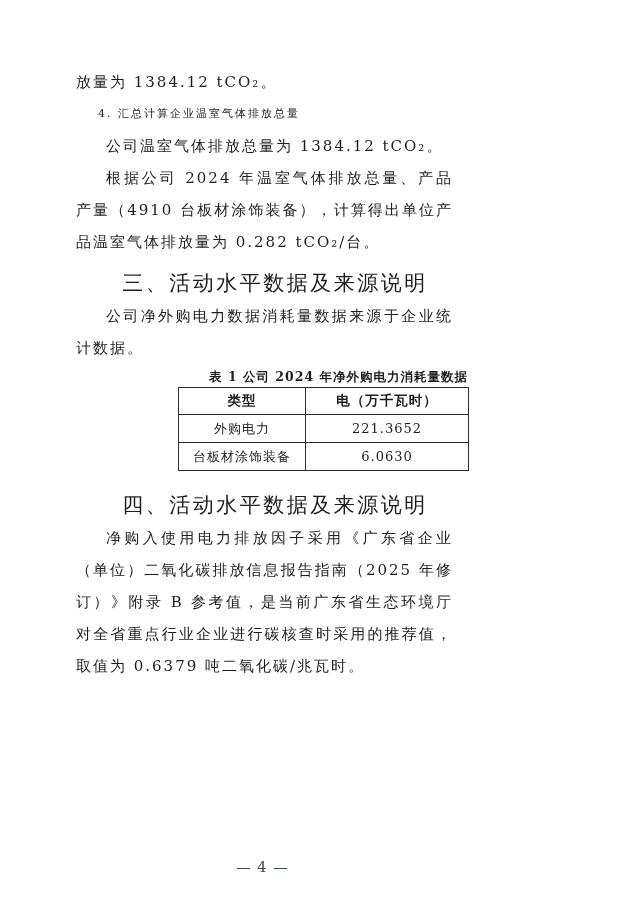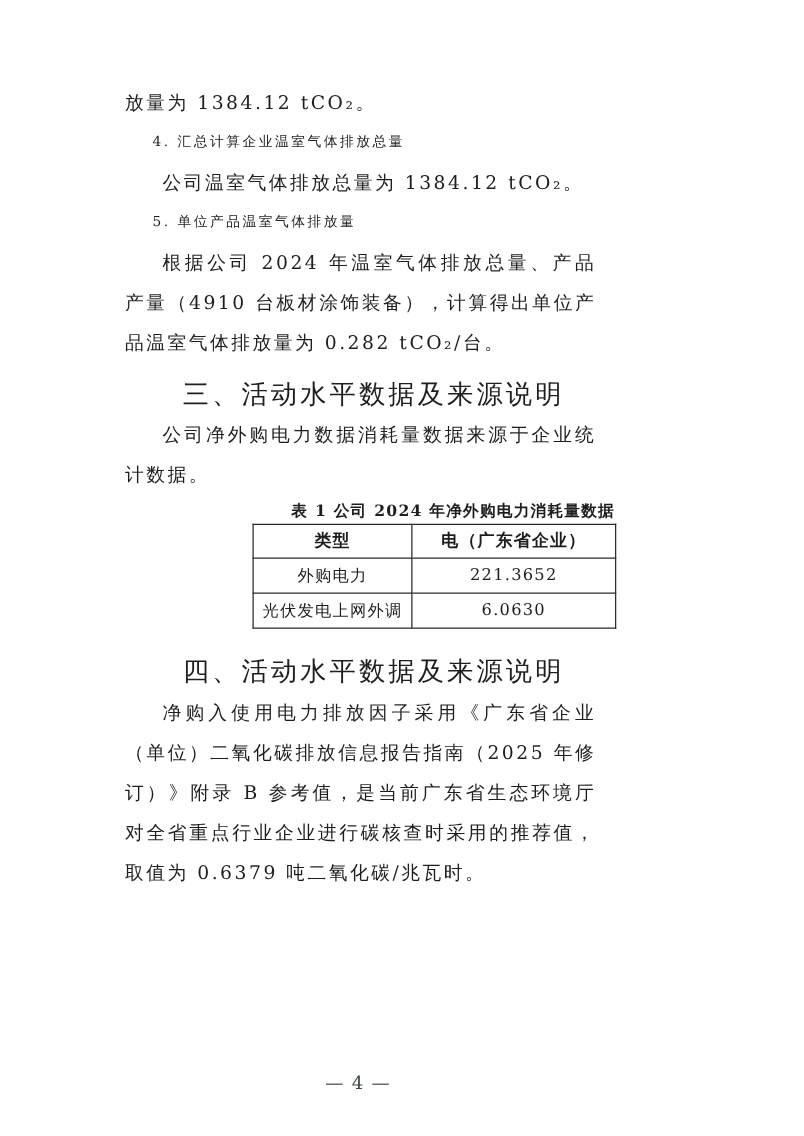--- a/index.html
+++ b/index.html
@@ -10,21 +10,20 @@
   }
   .page {
     position: relative;
     width: 525px;
     height: 909px;
     background: #ffffff;
     font-family: "DejaVu Serif", "Liberation Serif", serif;
     color: #1e1e1e;
     padding: 66px 72px 0 76px;
     overflow: hidden;
-    margin-left: 24px;
   }
   .body-text {
     font-size: 15px;
     line-height: 32px;
     letter-spacing: 2px;
   }
   p {
     margin: 0;
     text-align: justify;
   }
@@ -100,48 +99,47 @@
 <body>
 
 <div class="page">
 
   <p class="body-text">放量为 1384.12 tCO₂。</p>
 
   <p class="sub-heading">4. 汇总计算企业温室气体排放总量</p>
 
   <p class="body-text indent">公司温室气体排放总量为 1384.12 tCO₂。</p>
 
-  <p class="sub-heading">5. 单位产品温室气体排放量</p>
 
   <p class="body-text indent">根据公司 2024 年温室气体排放总量、产品产量（4910 台板材涂饰装备），计算得出单位产品温室气体排放量为 0.282 tCO₂/台。</p>
 
   <h2 class="section-heading">三、活动水平数据及来源说明</h2>
 
   <p class="body-text indent">公司净外购电力数据消耗量数据来源于企业统计数据。</p>
 
   <div class="table-caption">表 1 公司 2024 年净外购电力消耗量数据</div>
 
   <table class="data-table">
     <colgroup>
         <col class="c1">
         <col class="c2">
       </colgroup>
     <thead>
       <tr>
         <th>类型</th>
-        <th>电（广东省企业）</th>
+        <th>电（万千瓦时）</th>
       </tr>
     </thead>
     <tbody>
       <tr>
         <td>外购电力</td>
         <td>221.3652</td>
       </tr>
       <tr>
-        <td>光伏发电上网外调</td>
+        <td>台板材涂饰装备</td>
         <td>6.0630</td>
       </tr>
     </tbody>
   </table>
 
   <h2 class="section-heading second">四、活动水平数据及来源说明</h2>
 
   <p class="body-text indent">净购入使用电力排放因子采用《广东省企业（单位）二氧化碳排放信息报告指南（2025 年修订）》附录 B 参考值，是当前广东省生态环境厅对全省重点行业企业进行碳核查时采用的推荐值，取值为 0.6379 吨二氧化碳/兆瓦时。</p>
 
   <div class="footer">— 4 —</div>

